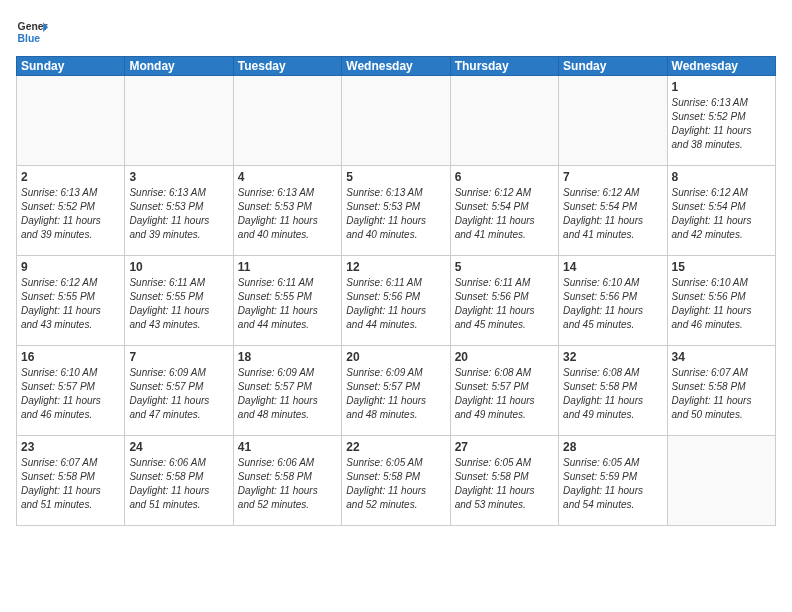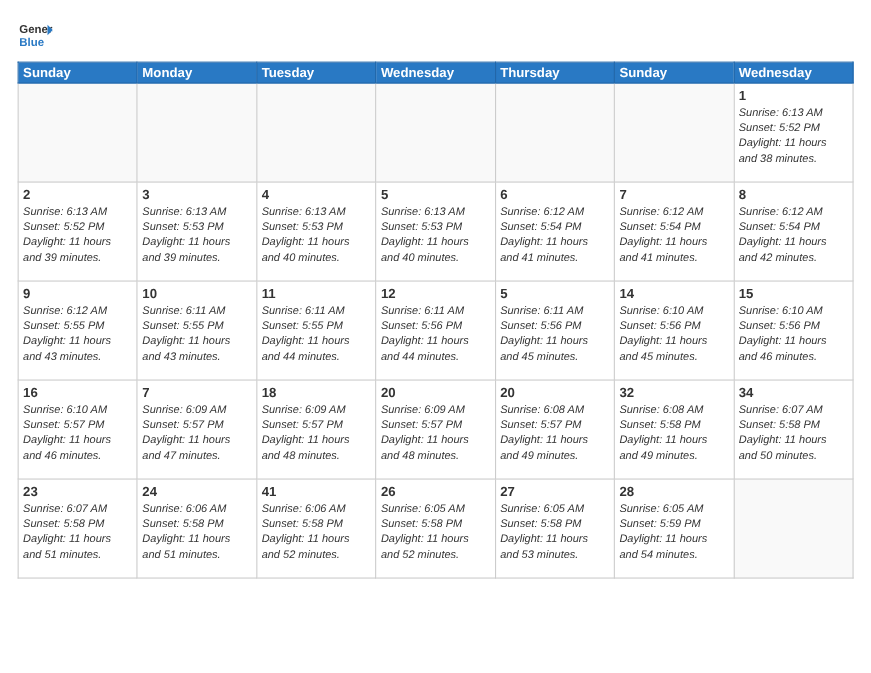--- a/index.html
+++ b/index.html
@@ -290,21 +290,21 @@
 and 51 minutes.</div>
         </td>
         <td>
           <div class="day-number">41</div>
           <div class="day-info" style="white-space: pre-line;">Sunrise: 6:06 AM
 Sunset: 5:58 PM
 Daylight: 11 hours
 and 52 minutes.</div>
         </td>
         <td>
-          <div class="day-number">26</div>
+          <div class="day-number">22</div>
           <div class="day-info" style="white-space: pre-line;">Sunrise: 6:05 AM
 Sunset: 5:58 PM
 Daylight: 11 hours
 and 52 minutes.</div>
         </td>
         <td>
           <div class="day-number">27</div>
           <div class="day-info" style="white-space: pre-line;">Sunrise: 6:05 AM
 Sunset: 5:58 PM
 Daylight: 11 hours

